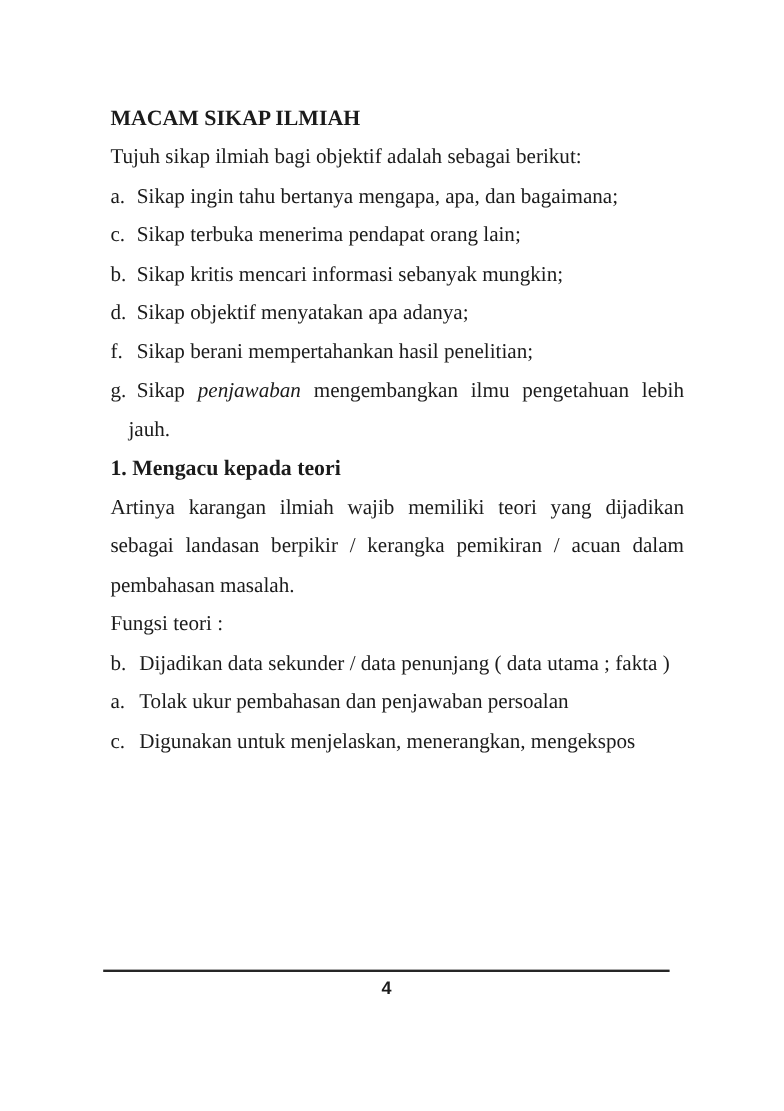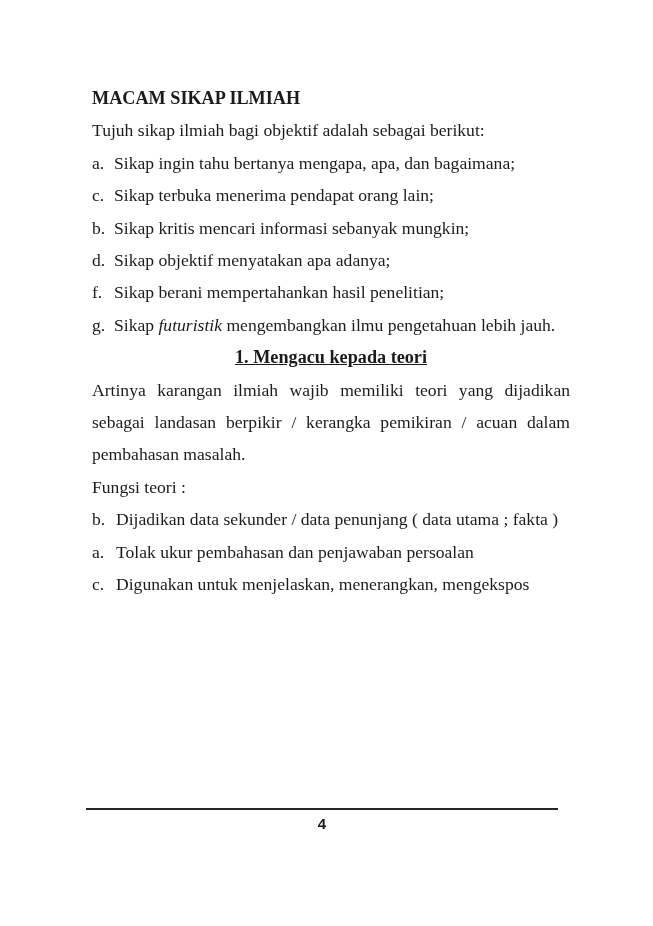--- a/index.html
+++ b/index.html
@@ -26,22 +26,21 @@
     text-align: justify;
   }
   .heading {
     font-weight: bold;
     font-size: 18.2px;
     text-align: left;
   }
   .subheading {
     font-weight: bold;
     font-size: 18.2px;
-    text-align: center;
-    text-decoration: underline;
+    text-align: left;
   }
   .section2-heading { margin-top: 32px; }
   .para { }
   .list .item { }
   .list1 .item { padding-left: 15px; text-indent: -15px; }
   .list2 .item { padding-left: 24px; text-indent: -24px; }
   .marker {
     display: inline-block;
     text-indent: 0;
   }
@@ -75,21 +74,21 @@
     <div class="heading">MACAM SIKAP ILMIAH</div>
 
     <div class="para">Tujuh sikap ilmiah bagi objektif adalah sebagai berikut:</div>
 
     <div class="list list1">
       <div class="item"><span class="marker">a.</span><span>Sikap ingin tahu bertanya mengapa, apa, dan bagaimana;</span></div>
       <div class="item"><span class="marker">c.</span><span>Sikap terbuka menerima pendapat orang lain;</span></div>
       <div class="item"><span class="marker">b.</span><span>Sikap kritis mencari informasi sebanyak mungkin;</span></div>
       <div class="item"><span class="marker">d.</span><span>Sikap objektif menyatakan apa adanya;</span></div>
       <div class="item"><span class="marker">f.</span><span>Sikap berani mempertahankan hasil penelitian;</span></div>
-      <div class="item"><span class="marker">g.</span><span>Sikap </span><span class="italic-term">futuristik</span><span> mengembangkan ilmu pengetahuan lebih jauh.</span></div>
+      <div class="item"><span class="marker">g.</span><span>Sikap </span><span class="italic-term">penjawaban</span><span> mengembangkan ilmu pengetahuan lebih jauh.</span></div>
     </div>
 
 
     <div class="subheading">1. Mengacu kepada teori</div>
 
     <div class="para">Artinya karangan ilmiah wajib memiliki teori yang dijadikan sebagai landasan berpikir / kerangka pemikiran / acuan dalam pembahasan masalah.</div>
 
     <div class="para">Fungsi teori :</div>
 
     <div class="list list2">

